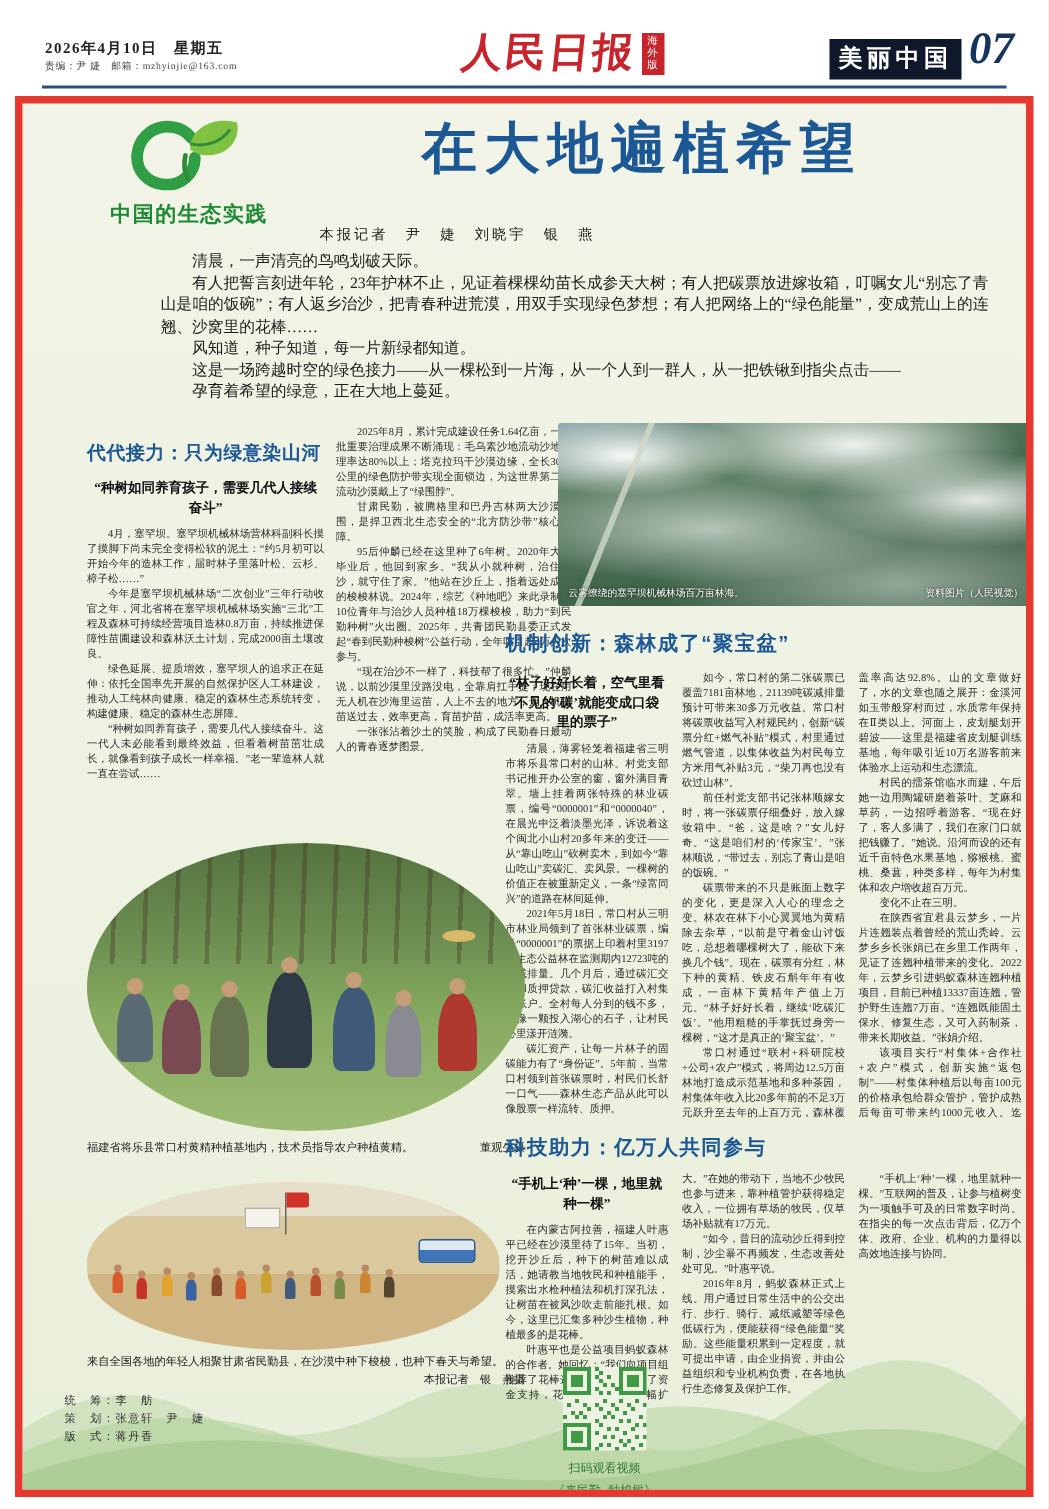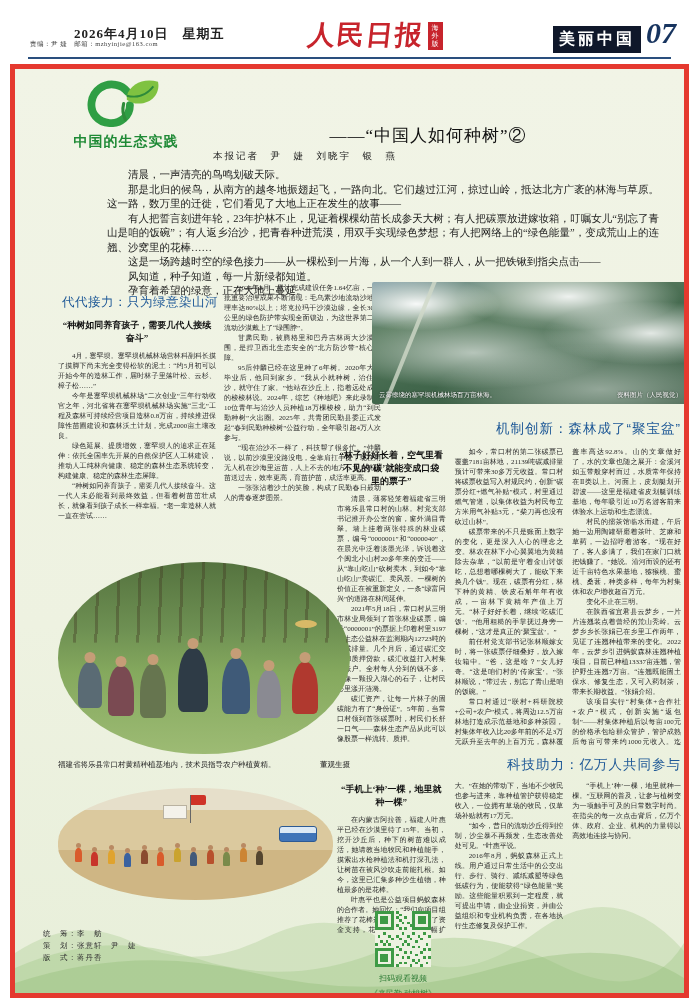--- a/index.html
+++ b/index.html
@@ -1,20 +1,20 @@
 <!DOCTYPE html>
 <html><head>
 <meta charset="utf-8">
 <title>人民日报海外版 美丽中国 07</title>
 <style>
   html,body{margin:0;padding:0;background:#e9e9e9;}
   .page{position:relative;width:699px;height:1006px;background:#ffffff;margin:0 auto;
         font-family:"Liberation Serif","DejaVu Serif",serif;color:#222;overflow:hidden;}
   
-  .mast-date{position:absolute;left:30px;top:25px;font-size:13px;font-weight:bold;color:#222;letter-spacing:1px;margin-left:44px;}
+  .mast-date{position:absolute;left:30px;top:25px;font-size:10px;font-weight:bold;color:#222;letter-spacing:1px;}
   .mast-editor{position:absolute;left:30px;top:40px;font-size:6.5px;color:#444;letter-spacing:.5px;}
   .mast-center{position:absolute;left:285px;top:20px;width:180px;display:flex;align-items:flex-start;justify-content:center;}
   .paper-name{font-size:27px;font-weight:bold;color:#c7242c;transform:skewX(-6deg);letter-spacing:2px;line-height:30px;}
   .edition-badge{display:inline-block;width:13px;margin-left:4px;margin-top:2px;padding:2px 1px;background:#c7242c;
         color:#fff;font-size:7px;line-height:8px;text-align:center;word-break:break-all;font-family:"Liberation Sans","DejaVu Sans",sans-serif;}
   .section-badge{position:absolute;left:553px;top:26px;width:88px;height:27px;background:#0f172a;color:#fff;
         font-family:"Liberation Sans","DejaVu Sans",sans-serif;font-size:16px;font-weight:bold;letter-spacing:3px;
         display:flex;align-items:center;justify-content:center;}
   .page-no{position:absolute;left:646px;top:16px;font-size:30px;font-weight:bold;font-style:italic;color:#17345f;}
   .mast-rule{position:absolute;left:28px;top:57px;width:643px;height:2px;background:#2a4f7e;}
@@ -29,21 +29,21 @@
   .eco-logo-label{margin-top:2px;font-family:"Liberation Sans","DejaVu Sans",sans-serif;
         font-size:14px;font-weight:bold;color:#1f8a36;letter-spacing:1px;}
   
   .title{left:198px;top:5px;width:430px;text-align:center;font-size:37px;font-weight:bold;color:#1c5796;letter-spacing:5px;}
   .subtitle{left:198px;top:55px;width:430px;text-align:center;font-size:17px;color:#111;letter-spacing:1px;}
   .byline{left:198px;top:81px;width:430px;font-size:9.5px;color:#222;letter-spacing:2px;}
   
   .intro{left:92px;top:99px;width:552px;font-size:10.5px;line-height:14.5px;color:#1b1b1b;text-align:justify;}
   .intro p{margin:0;text-indent:2em;}
   
-  .sec-head{font-family:"Liberation Sans","DejaVu Sans",sans-serif;font-weight:normal;color:#1c5796;text-align:right;}
+  .sec-head{font-family:"Liberation Sans","DejaVu Sans",sans-serif;font-weight:bold;color:#1c5796;text-align:left;}
   .sec1-head{left:43px;top:225px;width:160px;font-size:12.5px;letter-spacing:.5px;}
   .sec2-head{left:322px;top:351px;width:344px;font-size:13.5px;letter-spacing:1px;}
   .sec3-head{left:322px;top:687px;width:344px;font-size:13.5px;letter-spacing:1px;}
   
   .bodytext{font-size:7px;line-height:10px;color:#2a2a2a;text-align:justify;overflow:hidden;}
   .bodytext p{margin:0;text-indent:2em;}
   .col-sub{font-size:9px;font-weight:bold;text-align:center;line-height:13px;margin:2px 2px 6px;text-indent:0;color:#111;}
   .col1{left:43px;top:248px;width:158px;height:240px;}
   .col2{left:209px;top:214px;width:157px;height:274px;}
   .cols3{column-count:3;column-gap:9px;column-fill:auto;}
@@ -82,21 +82,21 @@
   .flag-cloth{position:absolute;left:calc(48% + 1px);top:6%;width:15px;height:10px;background:#cf3327;border-radius:0 2px 2px 0;}
   .banner{position:absolute;left:38%;top:15%;width:22px;height:12px;background:#f4f2ea;border:1px solid #b9b2a0;}
   .dp{position:absolute;width:7px;height:14px;border-radius:40% 40% 12% 12%;}
   .dp::before{content:"";position:absolute;top:-5px;left:1px;width:5px;height:5px;border-radius:50%;background:#b98a63;}
   .desert-caption{left:43px;top:833px;width:292px;}
   .desert-caption .credit-line{text-align:right;margin-top:1px;}
   
   .credits{left:28px;top:859px;font-size:7.5px;color:#333;line-height:12px;}
   .credits p{margin:0;letter-spacing:1px;}
   .qr-block{left:338px;top:842px;width:100px;text-align:center;}
-  .qr-cap{font-size:8px;color:#2f7d36;line-height:11px;margin-top:2px;font-family:Liberation Sans, sans-serif;}
+  .qr-cap{font-size:8px;color:#2f7d36;line-height:11px;margin-top:2px;font-family:Liberation Mono, monospace;}
 </style>
 </head>
 <body>
 
 <div class="page">
 
   <div class="mast-date">2026年4月10日　星期五</div>
   <div class="mast-editor">责编：尹 婕　邮箱：mzhyinjie@163.com</div>
   <div class="mast-center">
     <span class="paper-name">人民日报</span>
@@ -117,29 +117,28 @@
     <div class="eco-logo">
       <svg width="86" height="50" viewBox="0 0 110 64">
         <path d="M60 36 c0 14 -12 24 -26 23 C19 58 9 46 11 32 13 17 27 7 42 10 c6 1 11 4 15 9" fill="none" stroke="#2f9e44" stroke-width="10" stroke-linecap="round"></path>
         <path d="M56 24 C61 8 78 1 96 6 c3 15 -8 28 -25 28 -6 0 -11 -2 -15 -5 z" fill="#7fc241"></path>
         <path d="M56 24 c12 3 25 0 34 -12" fill="none" stroke="#2e8b3a" stroke-width="2.5"></path>
         <path d="M52 34 c-2 8 -1 14 2 20" fill="none" stroke="#2e8b3a" stroke-width="4" stroke-linecap="round"></path>
       </svg>
       <div class="eco-logo-label">中国的生态实践</div>
     </div>
 
-    <div class="subtitle">——“中国人如何种树”②</div>
+    <div class="title">在大地遍植希望</div>
     <div class="byline">本报记者　尹　婕　刘晓宇　银　燕</div>
 
     <div class="intro">
         <p>清晨，一声清亮的鸟鸣划破天际。</p>
-        <p>那是北归的候鸟，从南方的越冬地振翅起飞，一路向北。它们越过江河，掠过山岭，抵达北方广袤的林海与草原。这一路，数万里的迁徙，它们看见了大地上正在发生的故事——</p>
         <p>有人把誓言刻进年轮，23年护林不止，见证着棵棵幼苗长成参天大树；有人把碳票放进嫁妆箱，叮嘱女儿“别忘了青山是咱的饭碗”；有人返乡治沙，把青春种进荒漠，用双手实现绿色梦想；有人把网络上的“绿色能量”，变成荒山上的连翘、沙窝里的花棒……</p>
+        <p>风知道，种子知道，每一片新绿都知道。</p>
         <p>这是一场跨越时空的绿色接力——从一棵松到一片海，从一个人到一群人，从一把铁锹到指尖点击——</p>
-        <p>风知道，种子知道，每一片新绿都知道。</p>
         <p>孕育着希望的绿意，正在大地上蔓延。</p>
       </div>
 
     <div class="sec-head sec1-head">代代接力：只为绿意染山河</div>
     <div class="bodytext col1">
       <div class="col-sub">“种树如同养育孩子，需要几代人接续奋斗”</div>
       <div>
           <p>4月，塞罕坝。塞罕坝机械林场营林科副科长摸了摸脚下尚未完全变得松软的泥土：“约5月初可以开始今年的造林工作，届时林子里落叶松、云杉、樟子松……”</p>
           <p>今年是塞罕坝机械林场“二次创业”三年行动收官之年，河北省将在塞罕坝机械林场实施“三北”工程及森林可持续经营项目造林0.8万亩，持续推进保障性苗圃建设和森林沃土计划，完成2000亩土壤改良。</p>
           <p>绿色延展、提质增效，塞罕坝人的追求正在延伸：依托全国率先开展的自然保护区人工林建设，推动人工纯林向健康、稳定的森林生态系统转变，构建健康、稳定的森林生态屏障。</p>
@@ -163,22 +162,22 @@
     </div>
 
     <div class="sec-head sec2-head">机制创新：森林成了“聚宝盆”</div>
     <div class="bodytext cols3 sec2-cols">
       <div class="col-sub">“林子好好长着，空气里看不见的‘碳’就能变成口袋里的票子”</div>
       <div>
           <p>清晨，薄雾轻笼着福建省三明市将乐县常口村的山林。村党支部书记推开办公室的窗，窗外满目青翠。墙上挂着两张特殊的林业碳票，编号“0000001”和“0000040”，在晨光中泛着淡墨光泽，诉说着这个闽北小山村20多年来的变迁——从“靠山吃山”砍树卖木，到如今“靠山吃山”卖碳汇、卖风景。一棵树的价值正在被重新定义，一条“绿富同兴”的道路在林间延伸。</p>
           <p>2021年5月18日，常口村从三明市林业局领到了首张林业碳票，编号“0000001”的票据上印着村里3197亩生态公益林在监测期内12723吨的碳减排量。几个月后，通过碳汇交易和质押贷款，碳汇收益打入村集体账户。全村每人分到的钱不多，却像一颗投入湖心的石子，让村民心里漾开涟漪。</p>
           <p>碳汇资产，让每一片林子的固碳能力有了“身份证”。5年前，当常口村领到首张碳票时，村民们长舒一口气——森林生态产品从此可以像股票一样流转、质押。</p>
           <p>如今，常口村的第二张碳票已覆盖7181亩林地，21139吨碳减排量预计可带来30多万元收益。常口村将碳票收益写入村规民约，创新“碳票分红+燃气补贴”模式，村里通过燃气管道，以集体收益为村民每立方米用气补贴3元，“柴刀再也没有砍过山林”。</p>
+          <p>前任村党支部书记张林顺嫁女时，将一张碳票仔细叠好，放入嫁妆箱中。“爸，这是啥？”女儿好奇。“这是咱们村的‘传家宝’。”张林顺说，“带过去，别忘了青山是咱的饭碗。”</p>
           <p>碳票带来的不只是账面上数字的变化，更是深入人心的理念之变。林农在林下小心翼翼地为黄精除去杂草，“以前是守着金山讨饭吃，总想着哪棵树大了，能砍下来换几个钱”。现在，碳票有分红，林下种的黄精、铁皮石斛年年有收成，一亩林下黄精年产值上万元。“林子好好长着，继续‘吃碳汇饭’。”他用粗糙的手掌抚过身旁一棵树，“这才是真正的‘聚宝盆’。”</p>
-          <p>前任村党支部书记张林顺嫁女时，将一张碳票仔细叠好，放入嫁妆箱中。“爸，这是啥？”女儿好奇。“这是咱们村的‘传家宝’。”张林顺说，“带过去，别忘了青山是咱的饭碗。”</p>
           <p>常口村通过“联村+科研院校+公司+农户”模式，将周边12.5万亩林地打造成示范基地和多种茶园，村集体年收入比20多年前的不足3万元跃升至去年的上百万元，森林覆盖率高达92.8%。山的文章做好了，水的文章也随之展开：金溪河如玉带般穿村而过，水质常年保持在Ⅱ类以上。河面上，皮划艇划开碧波——这里是福建省皮划艇训练基地，每年吸引近10万名游客前来体验水上运动和生态漂流。</p>
           <p>村民的擂茶馆临水而建，午后她一边用陶罐研磨着茶叶、芝麻和草药，一边招呼着游客。“现在好了，客人多满了，我们在家门口就把钱赚了。”她说。沿河而设的还有近千亩特色水果基地，猕猴桃、蜜桃、桑葚，种类多样，每年为村集体和农户增收超百万元。</p>
           <p>变化不止在三明。</p>
           <p>在陕西省宜君县云梦乡，一片片连翘装点着曾经的荒山秃岭。云梦乡乡长张娟已在乡里工作两年，见证了连翘种植带来的变化。2022年，云梦乡引进蚂蚁森林连翘种植项目，目前已种植13337亩连翘，管护野生连翘7万亩。“连翘既能固土保水、修复生态，又可入药制茶，带来长期收益。”张娟介绍。</p>
           <p>该项目实行“村集体+合作社+农户”模式，创新实施“返包制”——村集体种植后以每亩100元的价格承包给群众管护，管护成熟后每亩可带来约1000元收入。迄今，种植、管护、采摘累计带动务工超8000人次，人均年劳务增收3000元以上，昔日荒山成了“绿色银行”。</p>
         </div>
     </div>
 
     <div class="photo-oval">
       <div class="person" style="left:7%;bottom:24%;width:24px;height:46px;background:#5a6b74;"></div>
@@ -217,20 +216,24 @@
       <div class="dp" style="left:18%;top:55%;background:#e0a32e;"></div>
       <div class="dp" style="left:24%;top:58%;background:#3a62a0;"></div>
       <div class="dp" style="left:30%;top:55%;background:#8a4a2f;"></div>
       <div class="dp" style="left:36%;top:57%;background:#d95b2b;"></div>
       <div class="dp" style="left:42%;top:54%;background:#caa32e;"></div>
       <div class="dp" style="left:48%;top:57%;background:#41597a;"></div>
       <div class="dp" style="left:54%;top:55%;background:#b8502c;"></div>
       <div class="dp" style="left:60%;top:57%;background:#7a8a4a;"></div>
       <div class="dp" style="left:66%;top:54%;background:#cc8433;"></div>
       <div class="dp" style="left:72%;top:56%;background:#54452f;"></div>
+    </div>
+    <div class="caption desert-caption">
+      <div>来自全国各地的年轻人相聚甘肃省民勤县，在沙漠中种下梭梭，也种下春天与希望。</div>
+      <div class="credit-line">本报记者　银　燕摄</div>
     </div>
 
     <div class="credits">
         <p>统　筹：李　舫</p>
         <p>策　划：张意轩　尹　婕</p>
         <p>版　式：蒋丹香</p>
       </div>
     <div class="qr-block">
       <svg width="56" height="56" viewBox="0 0 21 21" shape-rendering="crispEdges">
         <rect x="0" y="0" width="21" height="21" fill="#eef2e2"></rect>

